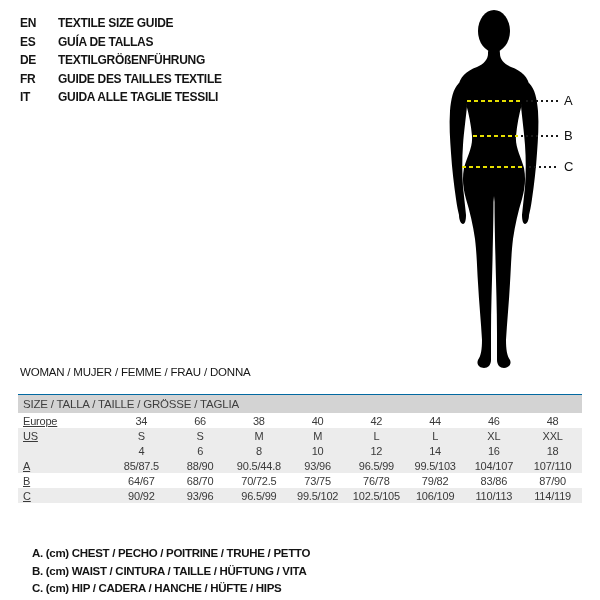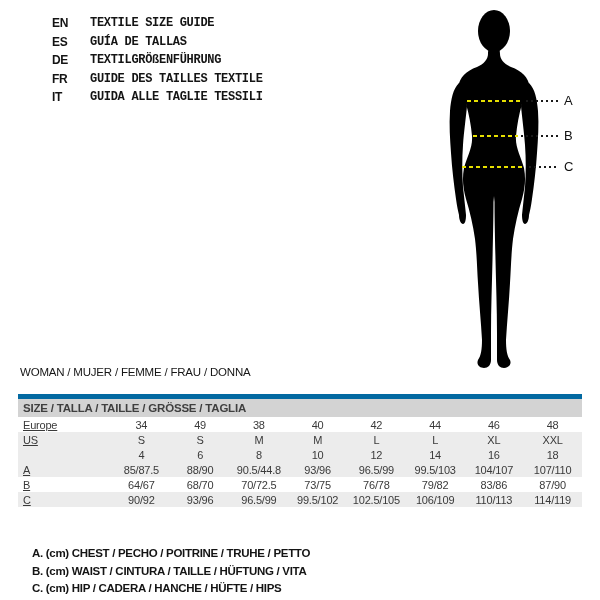--- a/index.html
+++ b/index.html
@@ -10,47 +10,47 @@
     --dash:#e6df00;
     --leader:#1a1a1a;
   }
   html,body{margin:0;padding:0;}
   body{
     width:600px;height:600px;position:relative;background:#ffffff;
     font-family:"Liberation Sans","DejaVu Sans",sans-serif;
     overflow:hidden;color:var(--ink);
   }
   
-  .lang-block{position:absolute;left:20px;top:14px;margin-left:32px;}
+  .lang-block{position:absolute;left:20px;top:14px;}
   .lang-row{display:flex;line-height:18.6px;}
   .lang-code{width:38px;font-size:12px;font-weight:700;letter-spacing:-0.3px;color:#141414;}
-  .lang-label{font-size:12px;font-weight:700;letter-spacing:-0.3px;color:#141414;white-space:nowrap;font-family:Liberation Mono, monospace;}
+  .lang-label{font-size:12px;font-weight:700;letter-spacing:-0.3px;color:#141414;white-space:nowrap;}
   
   .figure-wrap{position:absolute;left:0;top:0;width:600px;height:380px;}
   .silhouette{position:absolute;left:432px;top:6px;}
   .mline{position:absolute;height:2px;}
   .mline .ydash{position:absolute;top:0;height:2px;
     background:repeating-linear-gradient(90deg,var(--dash) 0 4px,transparent 4px 7px);}
   .mline .bdots{position:absolute;top:0;height:2px;
     background:repeating-linear-gradient(90deg,var(--leader) 0 2px,transparent 2px 5px);}
   .mlabel{position:absolute;font-size:13px;font-weight:400;color:#111;line-height:14px;}
   
   .section-title{position:absolute;left:20px;top:366px;font-size:11.5px;font-weight:400;
     letter-spacing:-0.2px;color:#161616;}
   
   table.size-table{
     position:absolute;left:18px;top:394px;width:564px;
     border-collapse:collapse;table-layout:fixed;
     font-size:11px;color:var(--table-text);letter-spacing:-0.2px;
   }
   table.size-table col.lab{width:94px;}
   table.size-table th{
-    background:var(--header-bg);text-align:left;font-weight:700;color:#3f3f3f;
+    background:var(--header-bg);text-align:left;font-weight:400;color:#3f3f3f;
     font-size:11.5px;height:16px;padding:1px 0 1px 5px;
-    border-top:5px solid #0369a1;
+    border-top:1px solid #0369a1;
   }
   table.size-table td{height:15px;padding:0;text-align:center;font-weight:400;white-space:nowrap;}
   table.size-table td.row-label{text-align:left;padding-left:5px;text-decoration:underline;}
   table.size-table tr.shaded td{background:var(--shade-bg);}
   
   .footnotes{position:absolute;left:32px;top:545px;}
   .footnote{font-size:11.5px;font-weight:700;letter-spacing:-0.3px;line-height:17.5px;color:#141414;white-space:nowrap;}
 </style>
 </head>
 <body>
@@ -150,21 +150,21 @@
   </colgroup>
   <thead>
     <tr>
       <th colspan="9">SIZE / TALLA / TAILLE / GRÖSSE / TAGLIA</th>
     </tr>
   </thead>
   <tbody>
       <tr>
         <td class="row-label">Europe</td>
         <td>34</td>
-        <td>49</td>
+        <td>66</td>
         <td>38</td>
         <td>40</td>
         <td>42</td>
         <td>44</td>
         <td>46</td>
         <td>48</td>
       </tr>
       <tr class="shaded">
         <td class="row-label">US</td>
         <td>S</td>

